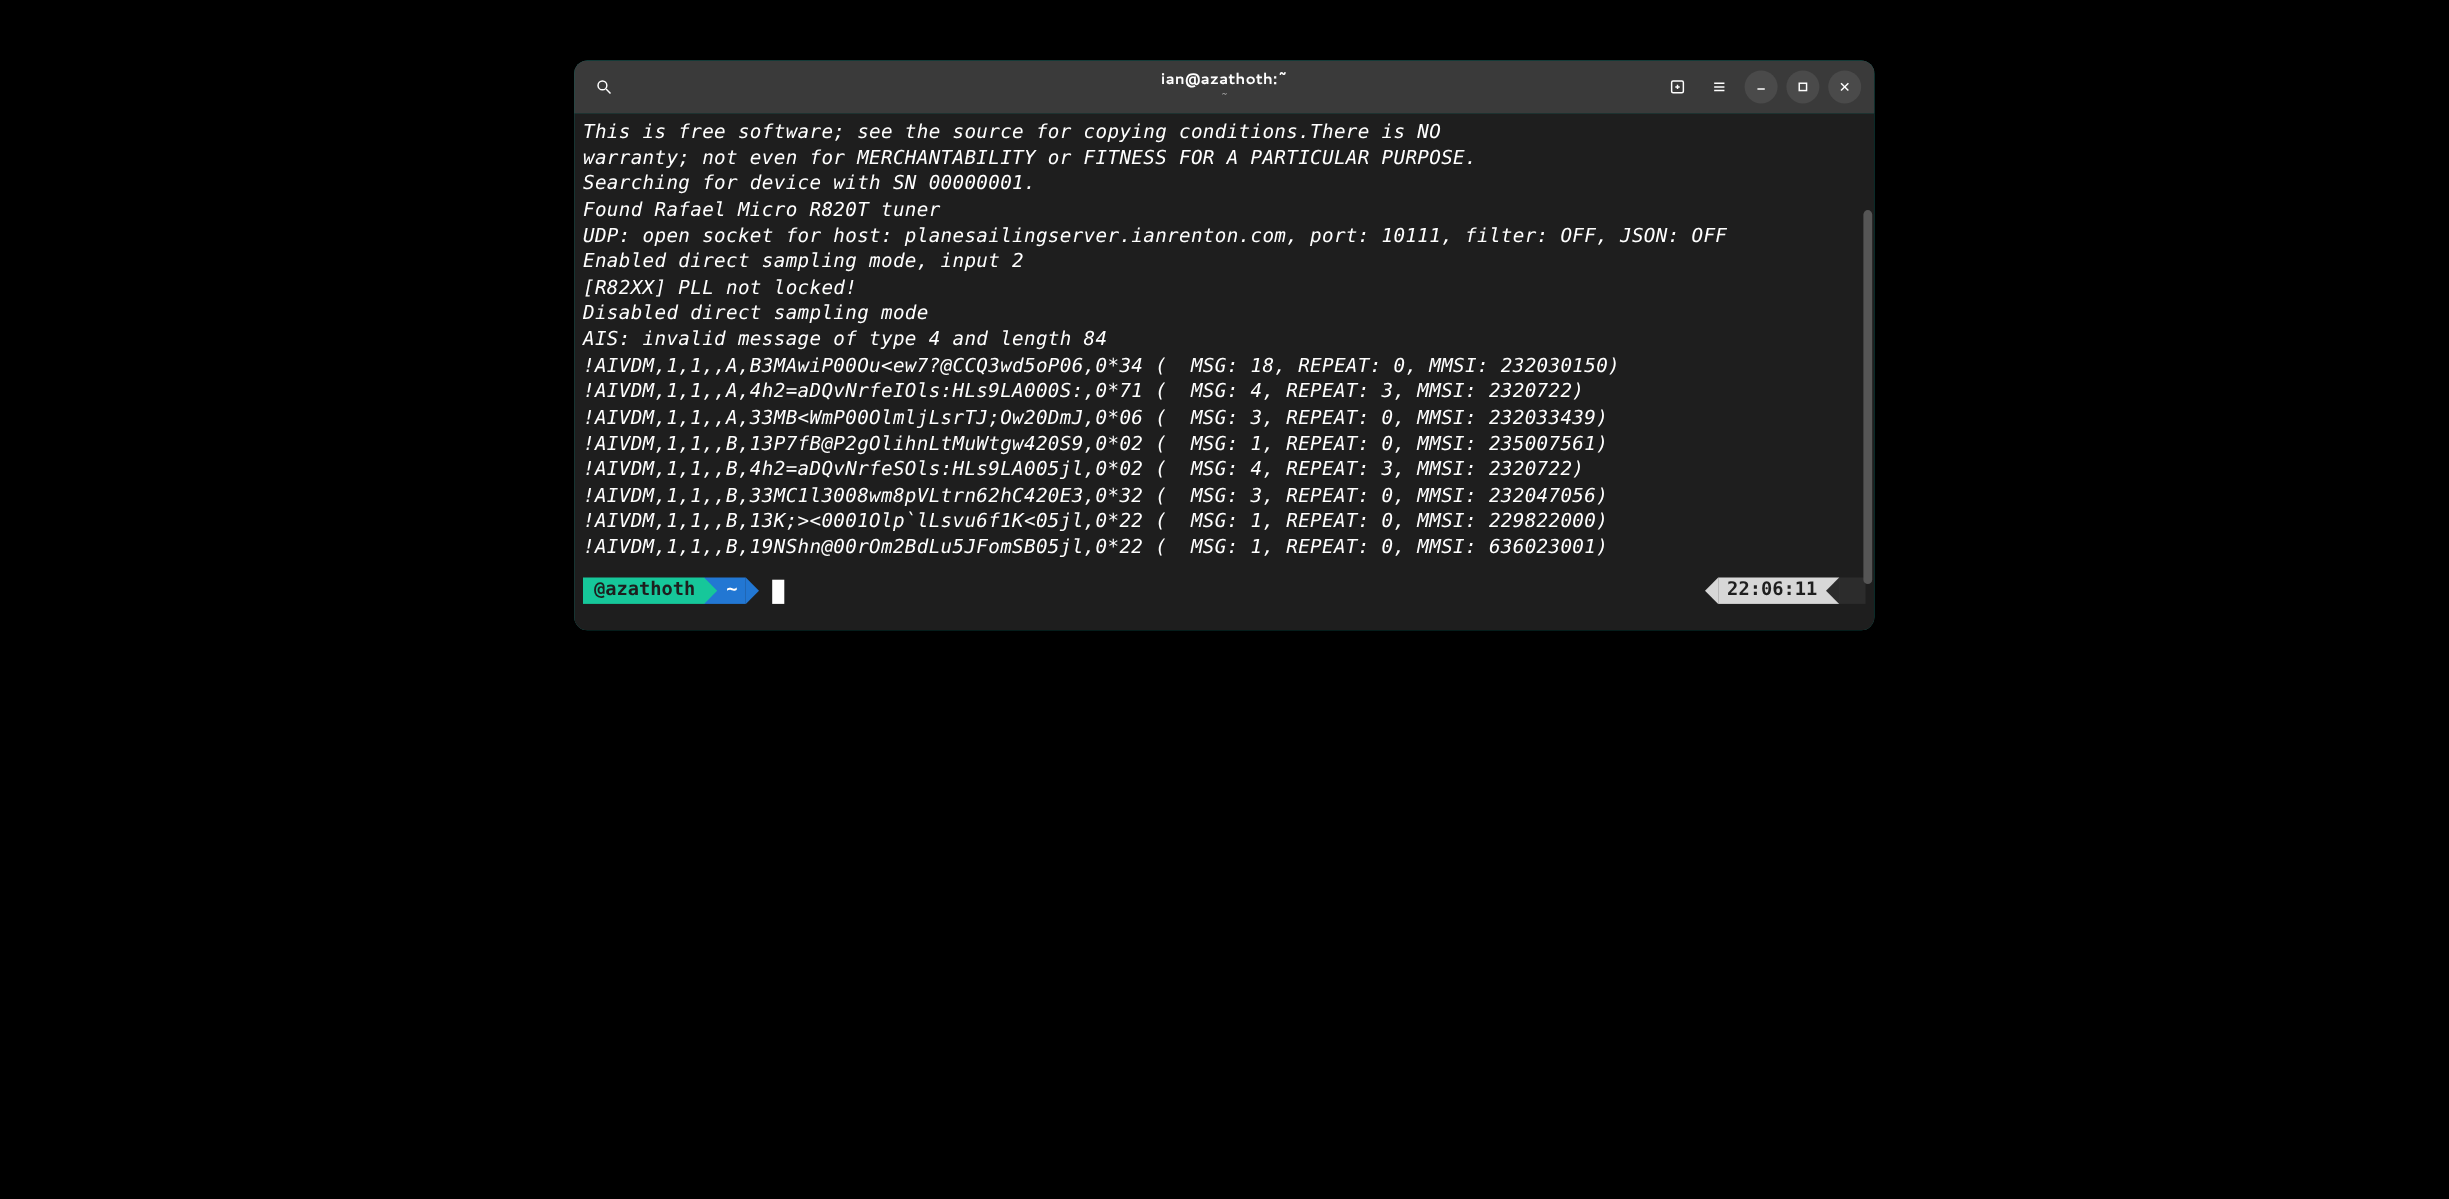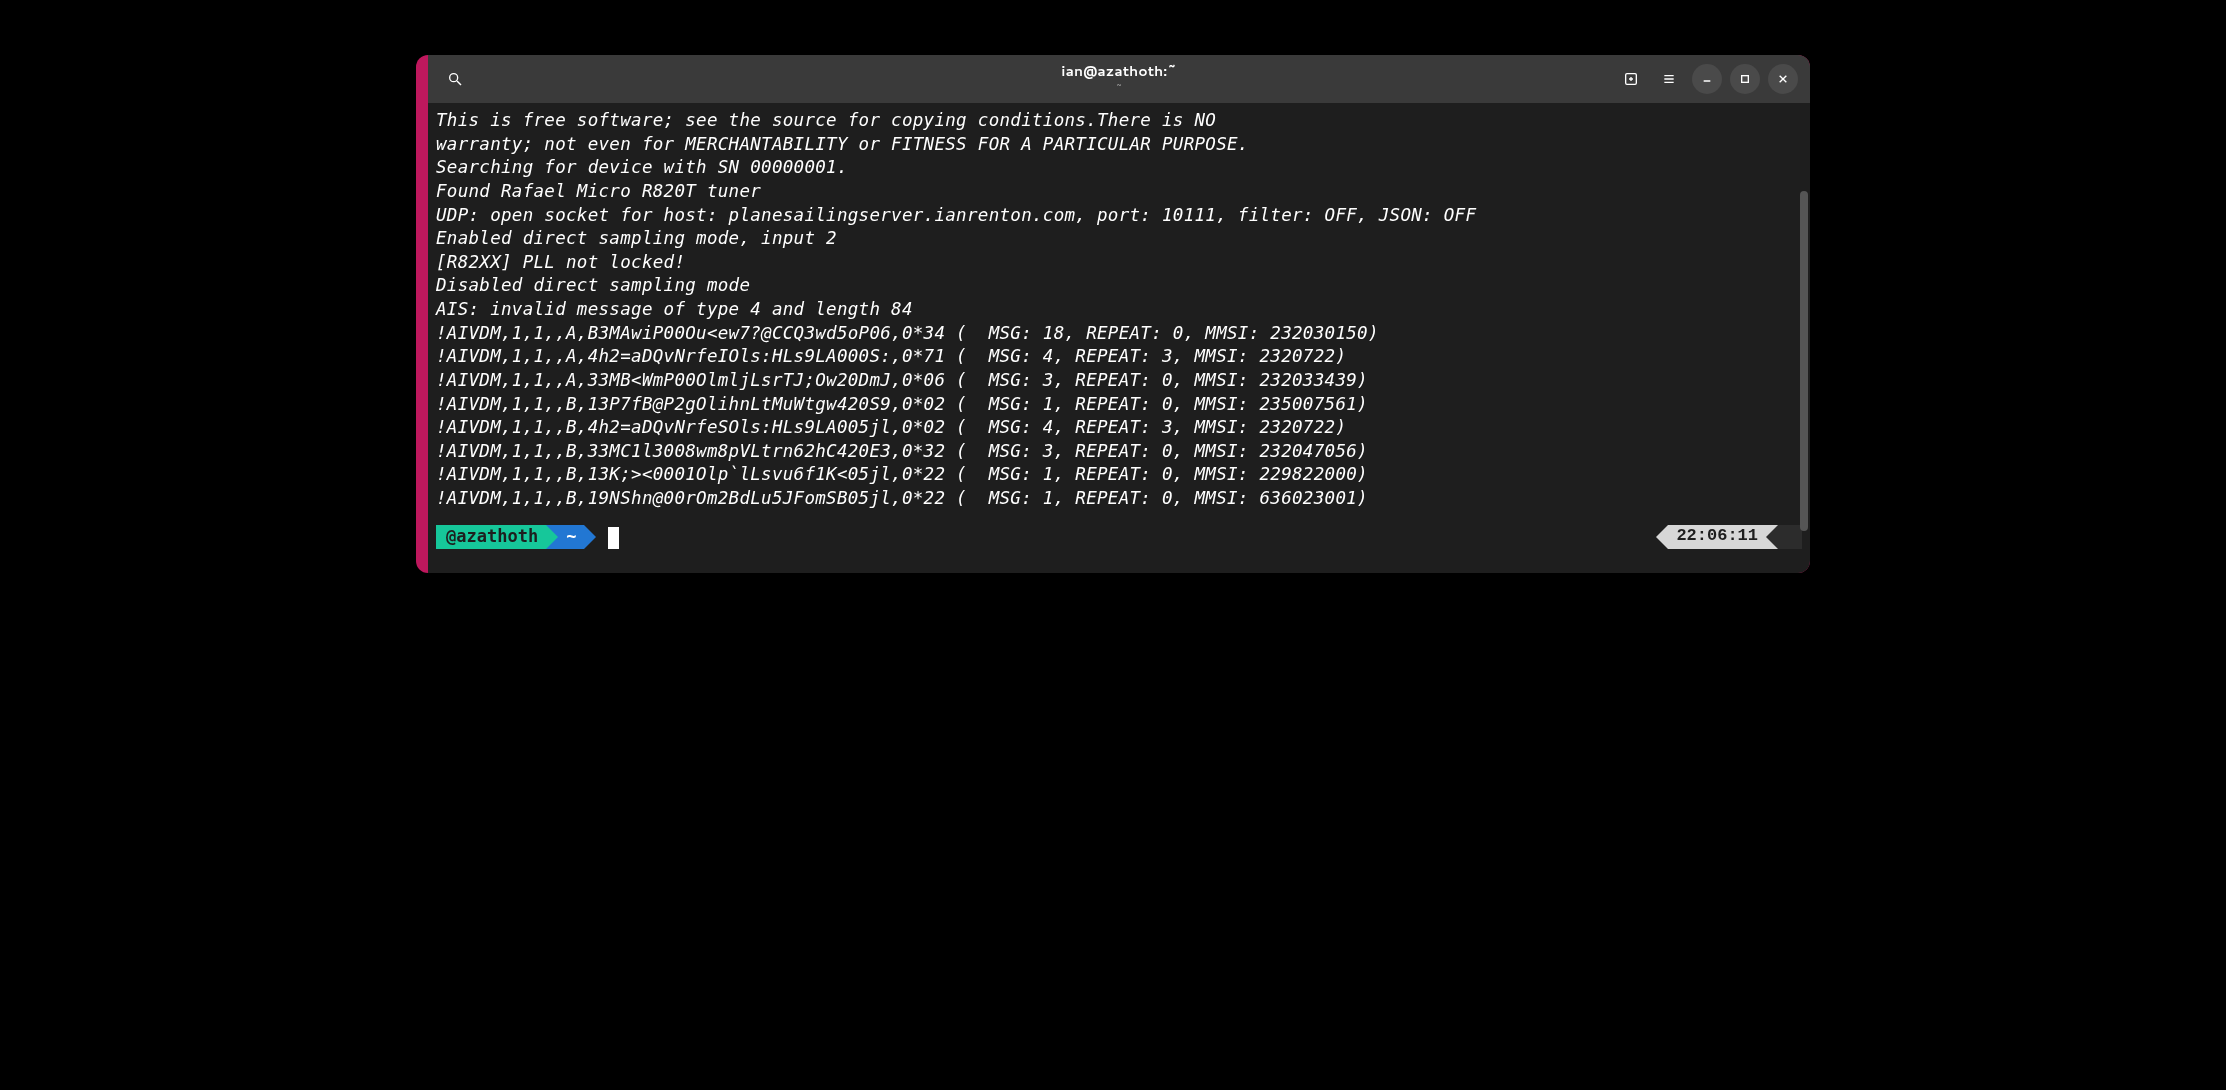--- a/index.html
+++ b/index.html
@@ -6,26 +6,25 @@
     body {
       background: #000;
       font-family: 'DejaVu Sans Mono', 'Liberation Mono', 'Consolas', monospace;
       display: flex;
       align-items: flex-start;
       justify-content: center;
       min-height: 768px;
       padding-top: 55px;
     }
     .terminal-window {
-      width: 1394px;
-      background: #be185d;
+      width: 1182px;
+      background: #0f766e;
       border-radius: 12px;
       overflow: hidden;
       box-shadow: 0 10px 40px rgba(0,0,0,0.5);
-      padding-left: 12px;
     }
     .titlebar {
       background: #3a3a3a;
       height: 48px;
       display: flex;
       align-items: center;
       padding: 0 12px;
       position: relative;
     }
     .titlebar-center {
@@ -122,21 +121,20 @@
       height: 22px;
       background: #ffffff;
       margin-left: 24px;
     }
     .clock-seg {
       margin-left: auto;
       display: flex;
       align-items: center;
       height: 24px;
       position: relative;
-      font-family: Liberation Mono, monospace;
     }
     .clock-arrow-in {
       width: 0; height: 0;
       border-top: 12px solid transparent;
       border-bottom: 12px solid transparent;
       border-right: 12px solid #d7d7d7;
     }
     .clock-body {
       background: #d7d7d7;
       color: #1e1e1e;

